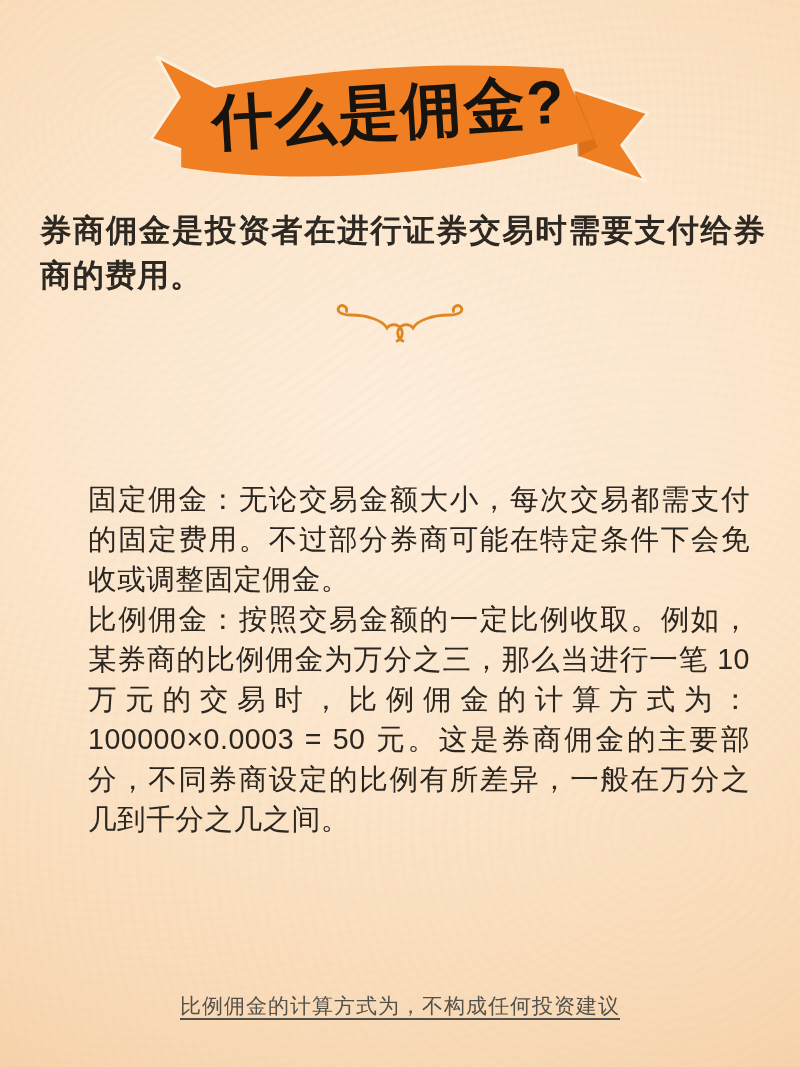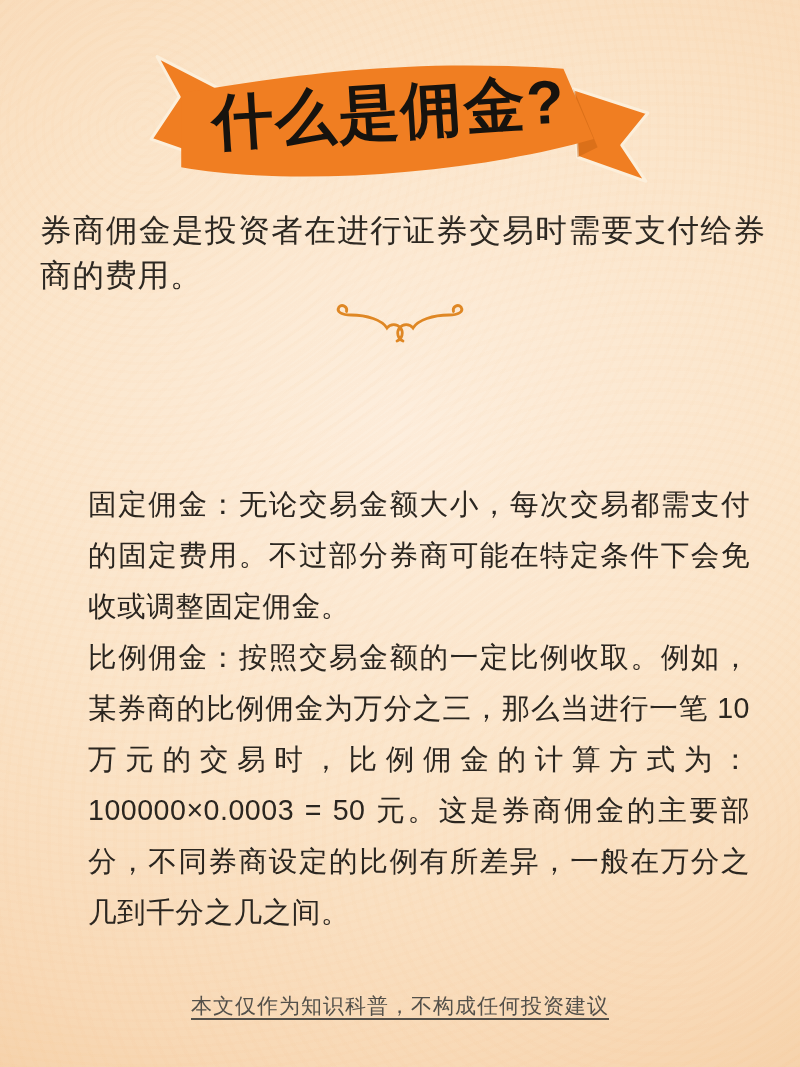--- a/index.html
+++ b/index.html
@@ -30,42 +30,42 @@
     position: absolute; left: 32px; top: 16px; width: 428px; height: 94px;
     display: flex; align-items: center; justify-content: center;
     transform: rotate(-3.5deg);
     font-size: 61px; font-weight: 900; letter-spacing: 2px;
     color: #17130e; white-space: nowrap;
   }
 
   
   .intro {
     position: absolute; left: 40px; top: 208px; width: 726px;
-    font-size: 31.5px; line-height: 45px; font-weight: 400;
+    font-size: 31.5px; line-height: 45px; font-weight: 700;
     color: #2d2822; letter-spacing: 1px;
     text-align: justify;
   }
 
   
   .flourish { position: absolute; left: 315px; top: 302px; width: 170px; height: 46px; }
 
   
   .section-banner { position: absolute; left: 198px; top: 342px; width: 420px; height: 122px; }
   .section-banner svg { position: absolute; inset: 0; width: 100%; height: 100%; }
   .section-text {
     position: absolute; left: 0; right: 0; top: 26px; height: 72px;
     display: flex; align-items: center; justify-content: center;
     font-size: 54px; font-weight: 900; letter-spacing: 5px;
     color: #17130e; white-space: nowrap;
   }
 
   
   .body-text {
     position: absolute; left: 88px; top: 479px; width: 662px;
-    font-size: 28.6px; line-height: 51px; font-weight: 500;
+    font-size: 28.6px; line-height: 40px; font-weight: 500;
     color: #2b2620; letter-spacing: .5px;
     text-align: justify;
   }
   .body-text p { margin: 0; }
 
   
   .footer {
     position: absolute; left: 0; right: 0; top: 992px;
     text-align: center;
     font-size: 21px; font-weight: 500; letter-spacing: 1px;
@@ -108,14 +108,14 @@
       </g>
     </g>
   </svg>
 
 
   <div class="body-text">
     <p>固定佣金：无论交易金额大小，每次交易都需支付的固定费用。不过部分券商可能在特定条件下会免收或调整固定佣金。</p>
     <p>比例佣金：按照交易金额的一定比例收取。例如，某券商的比例佣金为万分之三，那么当进行一笔 10 万元的交易时，比例佣金的计算方式为：100000×0.0003 = 50 元。这是券商佣金的主要部分，不同券商设定的比例有所差异，一般在万分之几到千分之几之间。</p>
   </div>
 
-  <div class="footer">本文仅作为知识科普，不构成任何投资建议</div>
+  <div class="footer">比例佣金的计算方式为，不构成任何投资建议</div>
 </div>
 
 </body></html>

